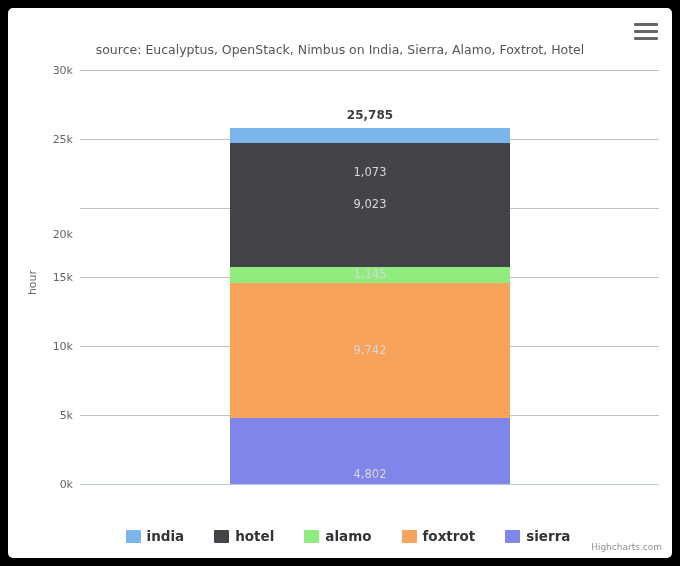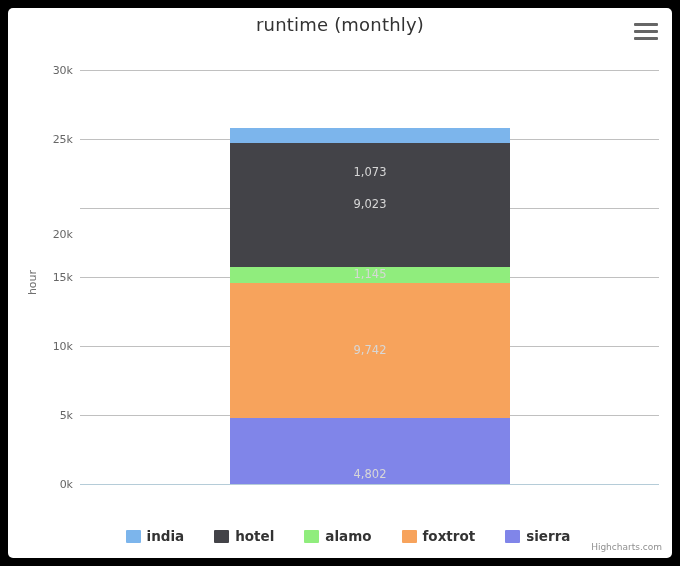--- a/index.html
+++ b/index.html
@@ -172,21 +172,21 @@
     bottom: 6px;
     font-size: 9px;
     color: #909090;
   }
 </style>
 </head>
 <body>
 
 <div id="chart-card">
 
-  <div id="chart-title">runtime (monthly)</div>
+  <div id="chart-subtitle">source: Eucalyptus, OpenStack, Nimbus on India, Sierra, Alamo, Foxtrot, Hotel</div>
 
   <div id="export-menu">
     <div class="bar"></div>
     <div class="bar"></div>
     <div class="bar"></div>
   </div>
 
   <div id="plot-area">
     <div id="gridlines">
         <div class="gridline" style="top: 62px;"></div>
@@ -213,20 +213,21 @@
         <div class="segment-label" style="top: 461px;">4,802</div>
         <div class="segment" style="top: 275.293px; height: 134.44px; background: rgb(247, 163, 92);"></div>
         <div class="segment-label" style="top: 336.513px;">9,742</div>
         <div class="segment" style="top: 259.492px; height: 15.801px; background: rgb(144, 237, 125);"></div>
         <div class="segment-label" style="top: 261.392px;">1,145</div>
         <div class="segment" style="top: 134.974px; height: 124.517px; background: rgb(67, 67, 72);"></div>
         <div class="segment-label" style="top: 191.233px;">9,023</div>
         <div class="segment" style="top: 120.167px; height: 14.8074px; background: rgb(124, 181, 236);"></div>
         <div class="segment-label" style="top: 121.571px; margin-top: 37px;">1,073</div>
       </div>
+    <div id="stack-total" style="top: 100.167px;">25,785</div>
   </div>
 
   <div id="legend">
       <div class="legend-item">
         <div class="legend-swatch" style="background: rgb(124, 181, 236);"></div>
         <span class="legend-label">india</span>
       </div>
       <div class="legend-item">
         <div class="legend-swatch" style="background: rgb(67, 67, 72);"></div>
         <span class="legend-label">hotel</span>

